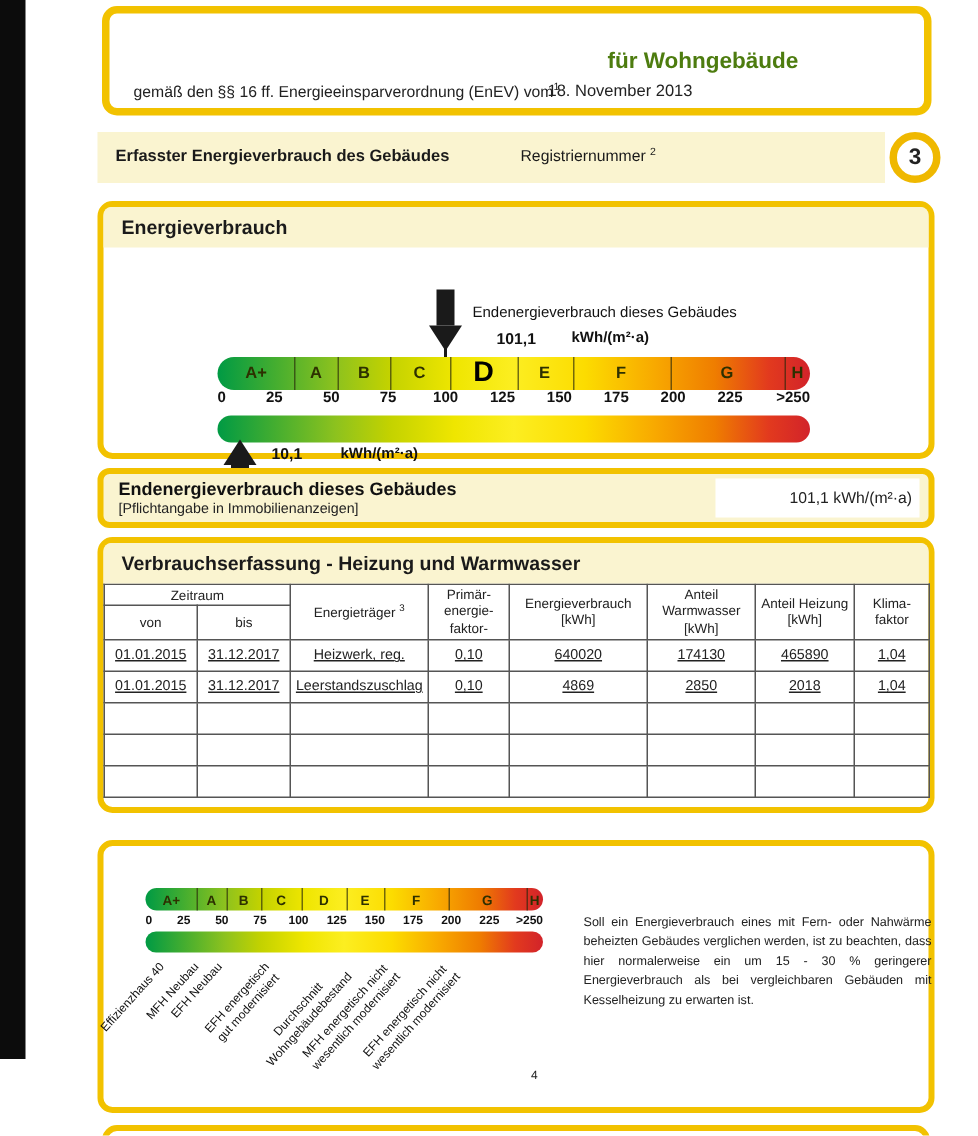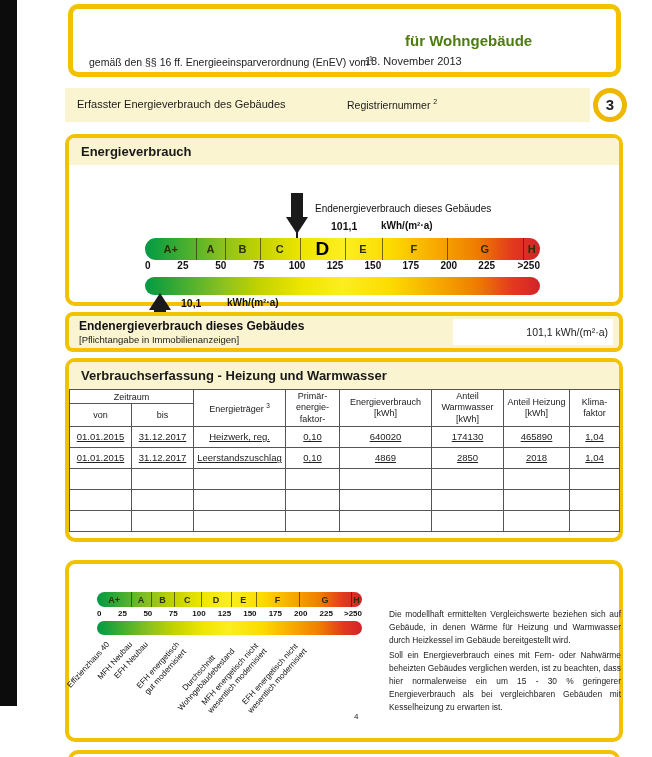--- a/index.html
+++ b/index.html
@@ -14,21 +14,21 @@
   
   .header-box{left:68px;top:4px;width:553px;height:73px;border-width:5px;}
   .hdr-title{position:absolute;left:16px;top:2px;font-size:37px;font-weight:bold;letter-spacing:-1px;color:#111;}
   .hdr-sub{position:absolute;left:332px;top:23px;font-size:15px;font-weight:bold;color:#4d7c0f;}
   .hdr-law{position:absolute;left:16px;top:46px;font-size:10.5px;color:#222;}
   .hdr-law sup{font-size:7px;}
   .hdr-date{position:absolute;left:292px;top:46px;font-size:11px;color:#222;}
 
   
   .reg-strip{position:absolute;left:65px;top:88px;width:525px;height:34px;background:#FAF4D0;}
-  .reg-title{position:absolute;left:12px;top:10px;font-size:11px;font-weight:normal;color:#1a1a1a;}
+  .reg-title{position:absolute;left:12px;top:10px;font-size:11px;font-weight:bold;color:#1a1a1a;}
   .reg-label{position:absolute;left:282px;top:10px;font-size:10.5px;color:#1a1a1a;}
   .reg-label sup{font-size:7px;}
   .reg-value{position:absolute;left:388px;top:5px;width:132px;height:24px;background:#fff;
              text-align:center;line-height:24px;font-size:10.5px;color:#222;}
   .page-badge{position:absolute;left:593px;top:88px;width:24px;height:24px;border:5px solid #EFB800;
               border-radius:50%;background:#fff;text-align:center;line-height:24px;font-size:15px;font-weight:bold;color:#222;}
 
   
   .ev-box{left:65px;top:134px;width:558px;height:172px;}
   .ev-body{position:relative;width:100%;height:137px;}
@@ -61,21 +61,21 @@
   .ev-endval{position:absolute;left:262px;top:55px;font-size:10.5px;font-weight:bold;color:#111;}
   .ev-endunit{position:absolute;left:312px;top:55px;font-size:10px;font-weight:bold;color:#111;}
   .ev-prival{position:absolute;left:112px;top:132px;font-size:10.5px;font-weight:bold;color:#111;}
   .ev-priunit{position:absolute;left:158px;top:132px;font-size:10px;font-weight:bold;color:#111;}
   .ev-prilabel{position:absolute;left:100px;top:148px;font-size:10px;color:#111;}
 
   
   .res-box{left:65px;top:312px;width:558px;height:40px;background:#FAF4D0;border-radius:8px;}
   .res-title{position:absolute;left:10px;top:3px;font-size:12px;font-weight:bold;color:#111;}
   .res-sub{position:absolute;left:10px;top:18px;font-size:9.5px;color:#222;}
-  .res-value{position:absolute;right:6px;top:3px;width:160px;height:26px;background:#fff;
+  .res-value{position:absolute;right:6px;top:3px;width:136px;height:26px;background:#fff;
              text-align:right;line-height:26px;font-size:10.5px;color:#222;padding-right:5px;box-sizing:border-box;}
 
   
   .tab-box{left:65px;top:358px;width:558px;height:184px;}
   table.vtab{border-collapse:collapse;width:550px;table-layout:fixed;}
   table.vtab th, table.vtab td{border:1px solid #555;font-weight:normal;color:#222;
        font-size:9px;text-align:center;vertical-align:middle;padding:1px 2px;box-sizing:border-box;}
   table.vtab td{font-size:9.5px;height:21px;text-decoration:underline;}
   .pre{white-space:pre-line;line-height:1.25;}
   th sup{font-size:6.5px;}
@@ -331,20 +331,19 @@
 wesentlich modernisiert</span>
         </div>
       <div class="rot-anchor" style="left:226px">
           <span>EFH energetisch nicht
 wesentlich modernisiert</span>
         </div>
 
       <div class="vg-foot">4</div>
 
       <div class="vg-note">
-        <p>Die modellhaft ermittelten Vergleichswerte beziehen sich auf Gebäude, in denen Wärme für Heizung und Warmwasser durch Heizkessel im Gebäude bereitgestellt wird.</p>
         <p>Soll ein Energieverbrauch eines mit Fern- oder Nahwärme beheizten Gebäudes verglichen werden, ist zu beachten, dass hier normalerweise ein um 15 - 30 % geringerer Energieverbrauch als bei vergleichbaren Gebäuden mit Kesselheizung zu erwarten ist.</p>
       </div>
     </div>
   </div>
 
   <div class="goldbox next-box"></div>
 </div>
 
 </body></html>

